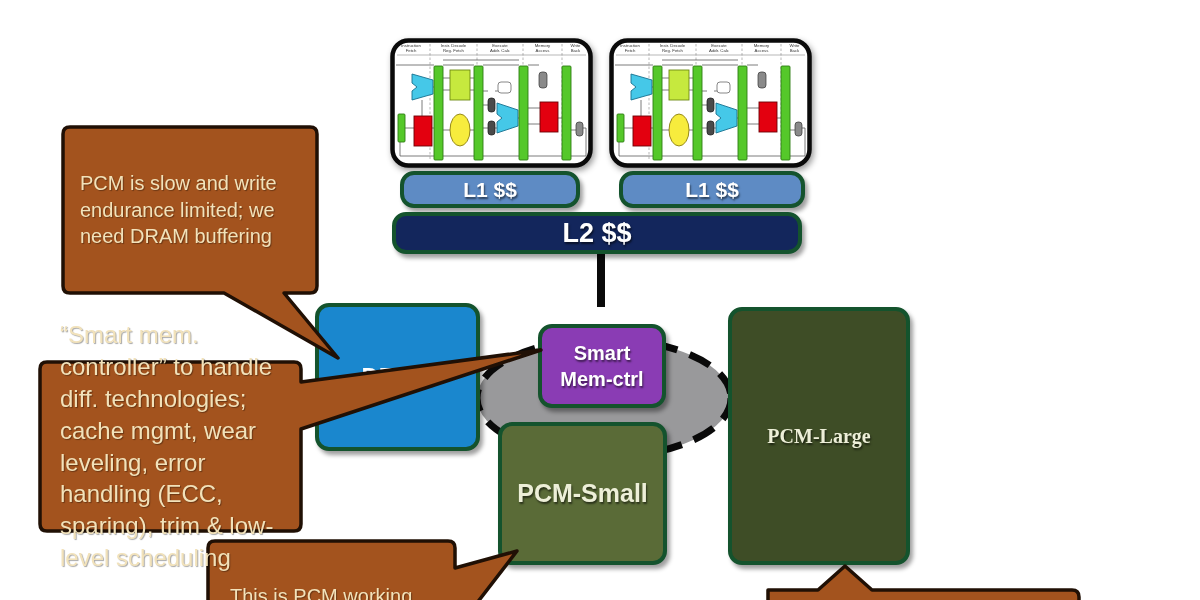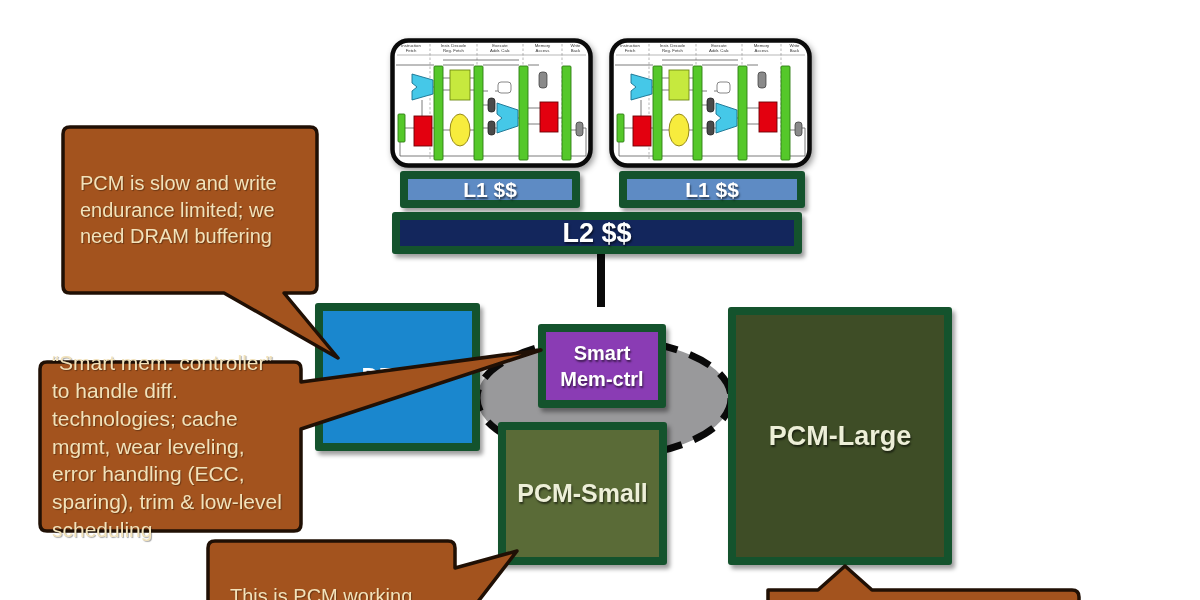--- a/index.html
+++ b/index.html
@@ -1,46 +1,46 @@
 <!DOCTYPE html>
 <html style="--callout: #A3531E; --callout-border: #201005; --callout-text: #F2E2BA; --l1: #5E8BC4; --l2: #13265C; --dram: #1A87CE; --mem-ctrl: #8A3CB4; --pcm-small: #5A6B37; --pcm-large: #3E4D26; --hub: #99999B; --label-light: #EDEFD8;"><head>
 <meta charset="utf-8">
 <style>
   html,body{margin:0;padding:0;background:#fff;}
   .canvas{position:relative;width:1200px;height:600px;background:#fff;overflow:hidden;
           font-family:"Liberation Sans",sans-serif;}
   
-  .blk{position:absolute;border:8px solid #14532d;border-radius:3px;
+  .blk{position:absolute;border:4px solid #14532d;border-radius:14px;
        box-shadow:3px 4px 4px rgba(0,0,0,.38);
        display:flex;align-items:center;justify-content:center;
        font-weight:bold;color:#fff;text-align:center;
        text-shadow:1px 2px 2px rgba(0,0,0,.55);box-sizing:border-box;z-index:20;}
   .l1{left:400px;top:171px;width:180px;height:37px;background:var(--l1);font-size:21px;}
   .l1b{left:619px;width:186px;}
   .l2{left:392px;top:212px;width:410px;height:42px;background:var(--l2);font-size:27px;}
   .connector{position:absolute;left:597px;top:253px;width:8px;height:54px;background:#0a0a0a;z-index:15;}
   .dram{left:315px;top:303px;width:165px;height:148px;background:var(--dram);font-size:24px;}
   .memctrl{left:538px;top:304px;width:128px;height:84px;background:var(--mem-ctrl);
            font-size:20px;line-height:1.3;flex-direction:column;margin-top:20px;}
   .pcm-s{left:498px;top:422px;width:169px;height:143px;background:var(--pcm-small);
          font-size:25px;color:var(--label-light);}
-  .pcm-l{left:728px;top:307px;width:224px;height:258px;background:var(--pcm-large);
-         font-size:27px;color:var(--label-light);}
+  .pcm-l{left:728px;top:307px;width:182px;height:258px;background:var(--pcm-large);
+         font-size:20px;color:var(--label-light);font-family:Liberation Serif, serif;}
   
   .hub-svg{position:absolute;left:470px;top:332px;z-index:10;}
   
   .pipeline{position:absolute;top:38px;z-index:12;filter:drop-shadow(2px 3px 3px rgba(0,0,0,.4));}
   .pipe-left{left:390px;} .pipe-right{left:609px;}
   
   .callout-svg{position:absolute;left:0;top:0;z-index:30;pointer-events:none;}
   .callout-shape{fill:var(--callout);stroke:var(--callout-border);stroke-width:3.5;stroke-linejoin:round;}
   .note{position:absolute;z-index:40;color:var(--callout-text);
         font-size:20px;line-height:1.33;text-shadow:1px 1px 1px rgba(0,0,0,.35);box-sizing:border-box;}
   .note1{left:63px;top:127px;width:254px;height:166px;display:flex;align-items:center;padding:10px 16px 10px 17px;}
-  .note2{left:40px;top:362px;width:261px;height:169px;display:flex;align-items:center;padding:8px 10px 8px 12px;font-size:21px;}
+  .note2{left:48px;top:362px;width:261px;height:169px;display:flex;align-items:center;padding:8px 10px 8px 12px;font-size:24px;}
   .note3{left:208px;top:541px;width:247px;height:75px;padding:42px 8px 0 22px;}
   
   .frame{fill:#ffffff;stroke:#0a0a0a;stroke-width:4.5;}
   .sep{stroke:#999;stroke-width:.7;stroke-dasharray:2.5 2;fill:none;}
   .stage-t{font-size:4.3px;fill:#333;text-anchor:middle;font-family:"Liberation Sans",sans-serif;}
   .greg{fill:#55c82a;stroke:#2e7d12;stroke-width:.9;}
   .rmem{fill:#e3000f;stroke:#6d0005;stroke-width:.9;}
   .alu{fill:#45c8e8;stroke:#16708e;stroke-width:.9;}
   .regfile{fill:#c6e93e;stroke:#6d8a12;stroke-width:.9;}
   .signext{fill:#f7ec3d;stroke:#8a7d10;stroke-width:.9;}

